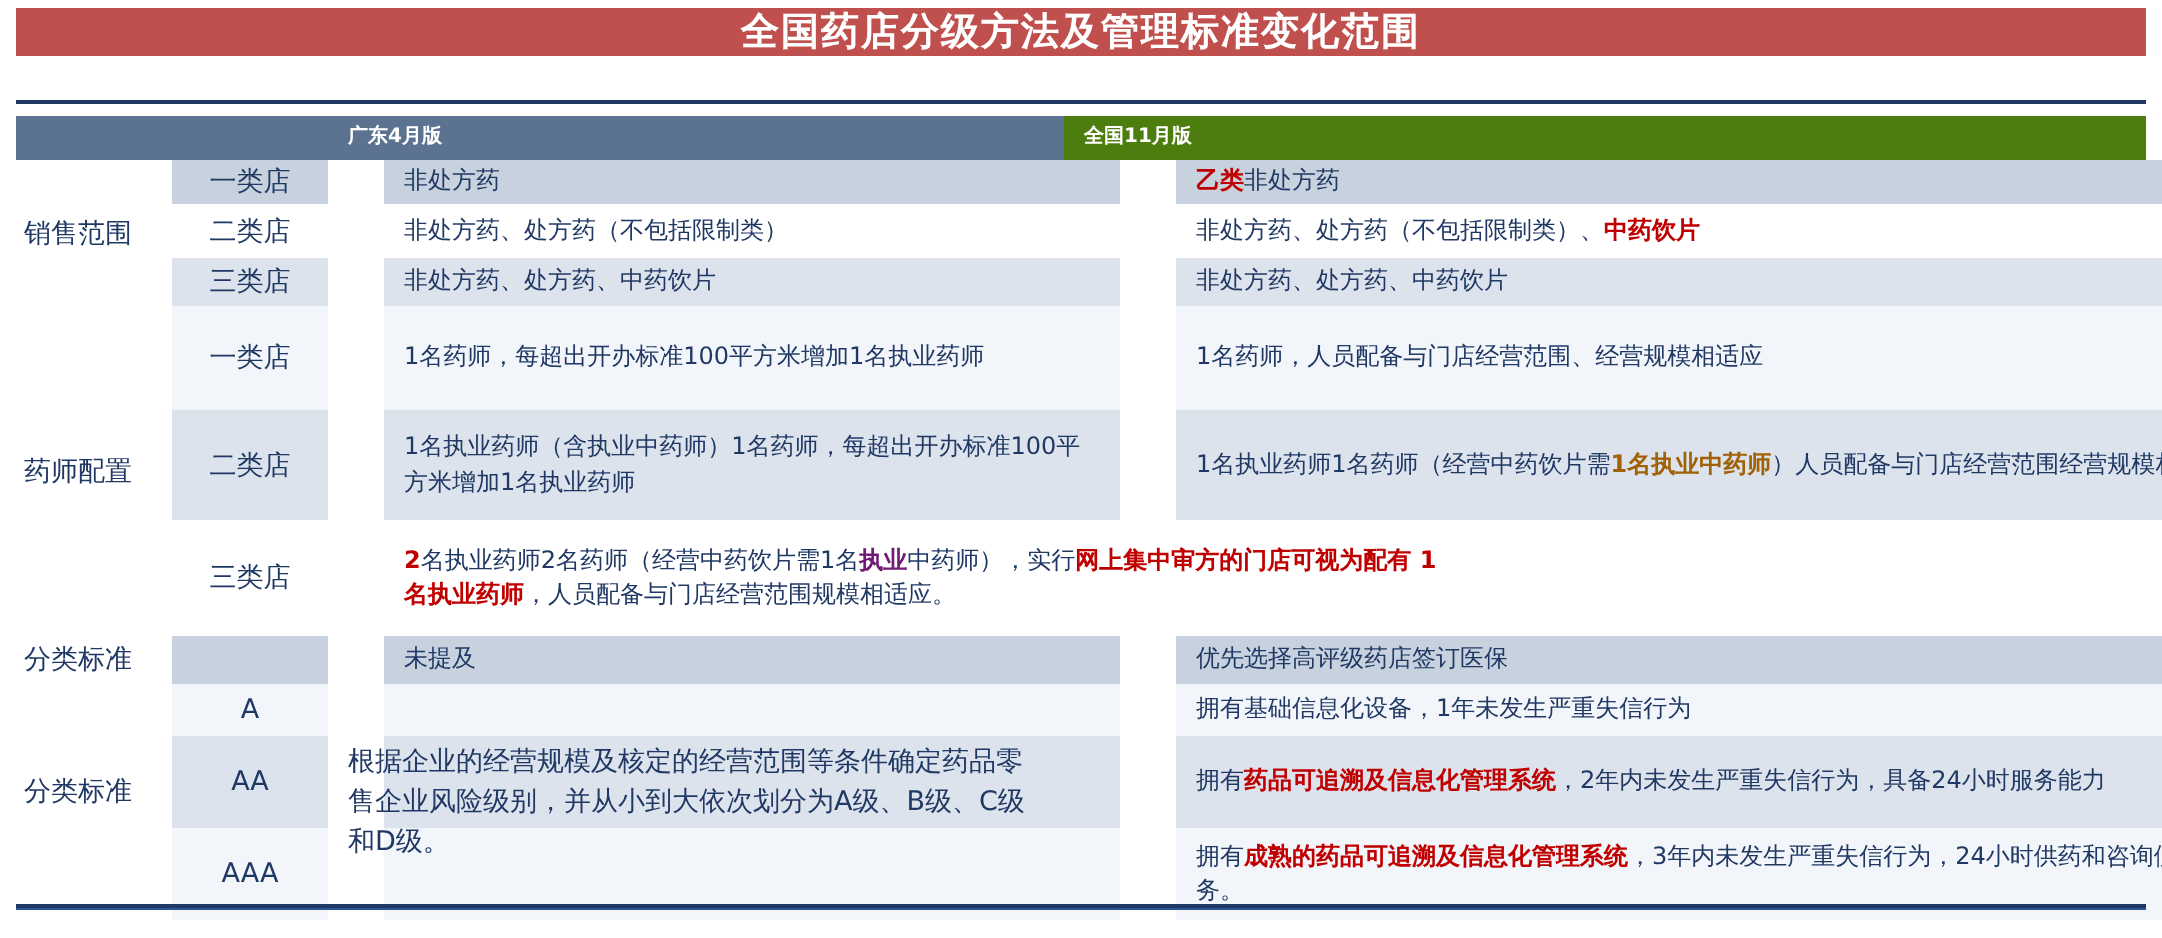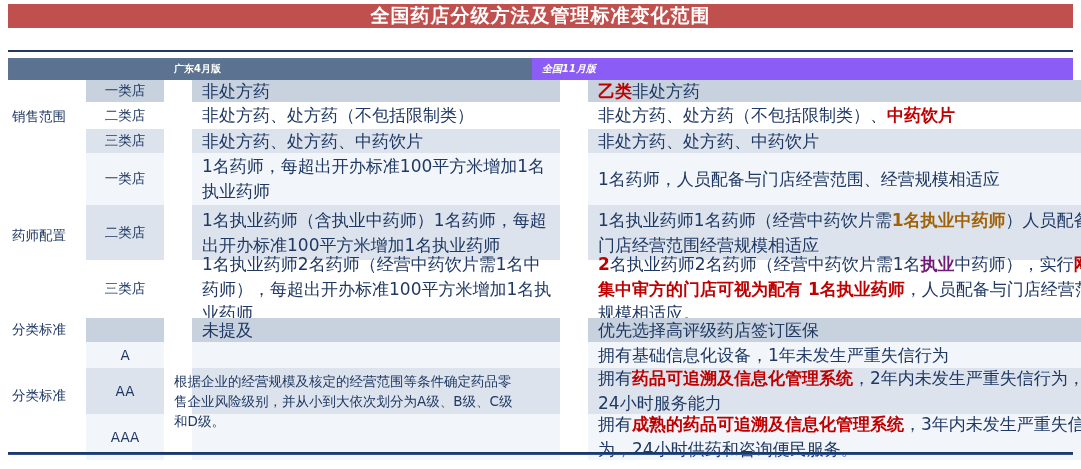--- a/index.html
+++ b/index.html
@@ -73,21 +73,21 @@
   .sub {
     display: flex;
     align-items: center;
     justify-content: center;
     font-size: 13.5px;
   }
   .colA, .colB {
     display: flex;
     align-items: center;
     padding: 3px 8px 3px 10px;
-    font-size: 17px;
+    font-size: 12px;
     line-height: 1.45;
   }
 
   
   .row.hdr { height: 22px; background: #5b7290; }
   .row.hdr .cat,
   .row.hdr .sub { background: #5b7290; }
   .row.hdr .colA,
   .row.hdr .colB {
     background: #5b7290;
@@ -142,21 +142,21 @@
   <span class="title-text">全国药店分级方法及管理标准变化范围</span>
 </div>
 <div class="title-rule"></div>
 
 <div class="grid">
 
   <div class="row hdr" style="background: rgb(91, 114, 144);">
     <div class="cat" style="background: rgb(91, 114, 144);"></div>
     <div class="sub" style="background: rgb(91, 114, 144);"></div>
     <div class="colA" style="background: rgb(91, 114, 144);">广东4月版</div>
-    <div class="colB" style="background: #8b5cf6; font-style: italic;">全国11月版</div>
+    <div class="colB" style="background: #4d7c0f;">全国11月版</div>
   </div>
 
   <div class="vgroup">
     <div class="cat band-a" style="height:73px">销售范围</div>
     <div class="rows">
       <div class="rowline band-a" style="height:22px">
         <div class="sub">一类店</div>
         <div class="colA">非处方药</div>
         <div class="colB">
             <span><span style="color: rgb(192, 0, 0); font-weight: bold;">乙类</span><span>非处方药</span></span>
@@ -191,21 +191,20 @@
       </div>
       <div class="rowline band-c" style="height:55px">
         <div class="sub">二类店</div>
         <div class="colA">1名执业药师（含执业中药师）1名药师，每超出开办标准100平方米增加1名执业药师</div>
         <div class="colB">
             <span><span>1名执业药师1名药师（经营中药饮片需</span><span style="color: #a16207; font-weight: bold;">1名执业中药师</span><span>）人员配备与门店经营范围经营规模相适应</span></span>
           </div>
       </div>
       <div class="rowline band-b" style="height:58px">
         <div class="sub">三类店</div>
-        <div class="colA">1名执业药师2名药师（经营中药饮片需1名中药师），每超出开办标准100平方米增加1名执业药师</div>
         <div class="colB">
             <span><span style="color: rgb(192, 0, 0); font-weight: bold;">2</span><span>名执业药师2名药师（经营中药饮片需1名</span><span style="color: #701a75; font-weight: bold;">执业</span><span>中药师），实行</span><span style="color: rgb(192, 0, 0); font-weight: bold;">网上集中审方的门店可视为配有 1名执业药师</span><span>，人员配备与门店经营范围规模相适应。</span></span>
           </div>
       </div>
     </div>
   </div>
 
   <div class="vgroup">
     <div class="cat band-a" style="height:24px">分类标准</div>
     <div class="rows">

